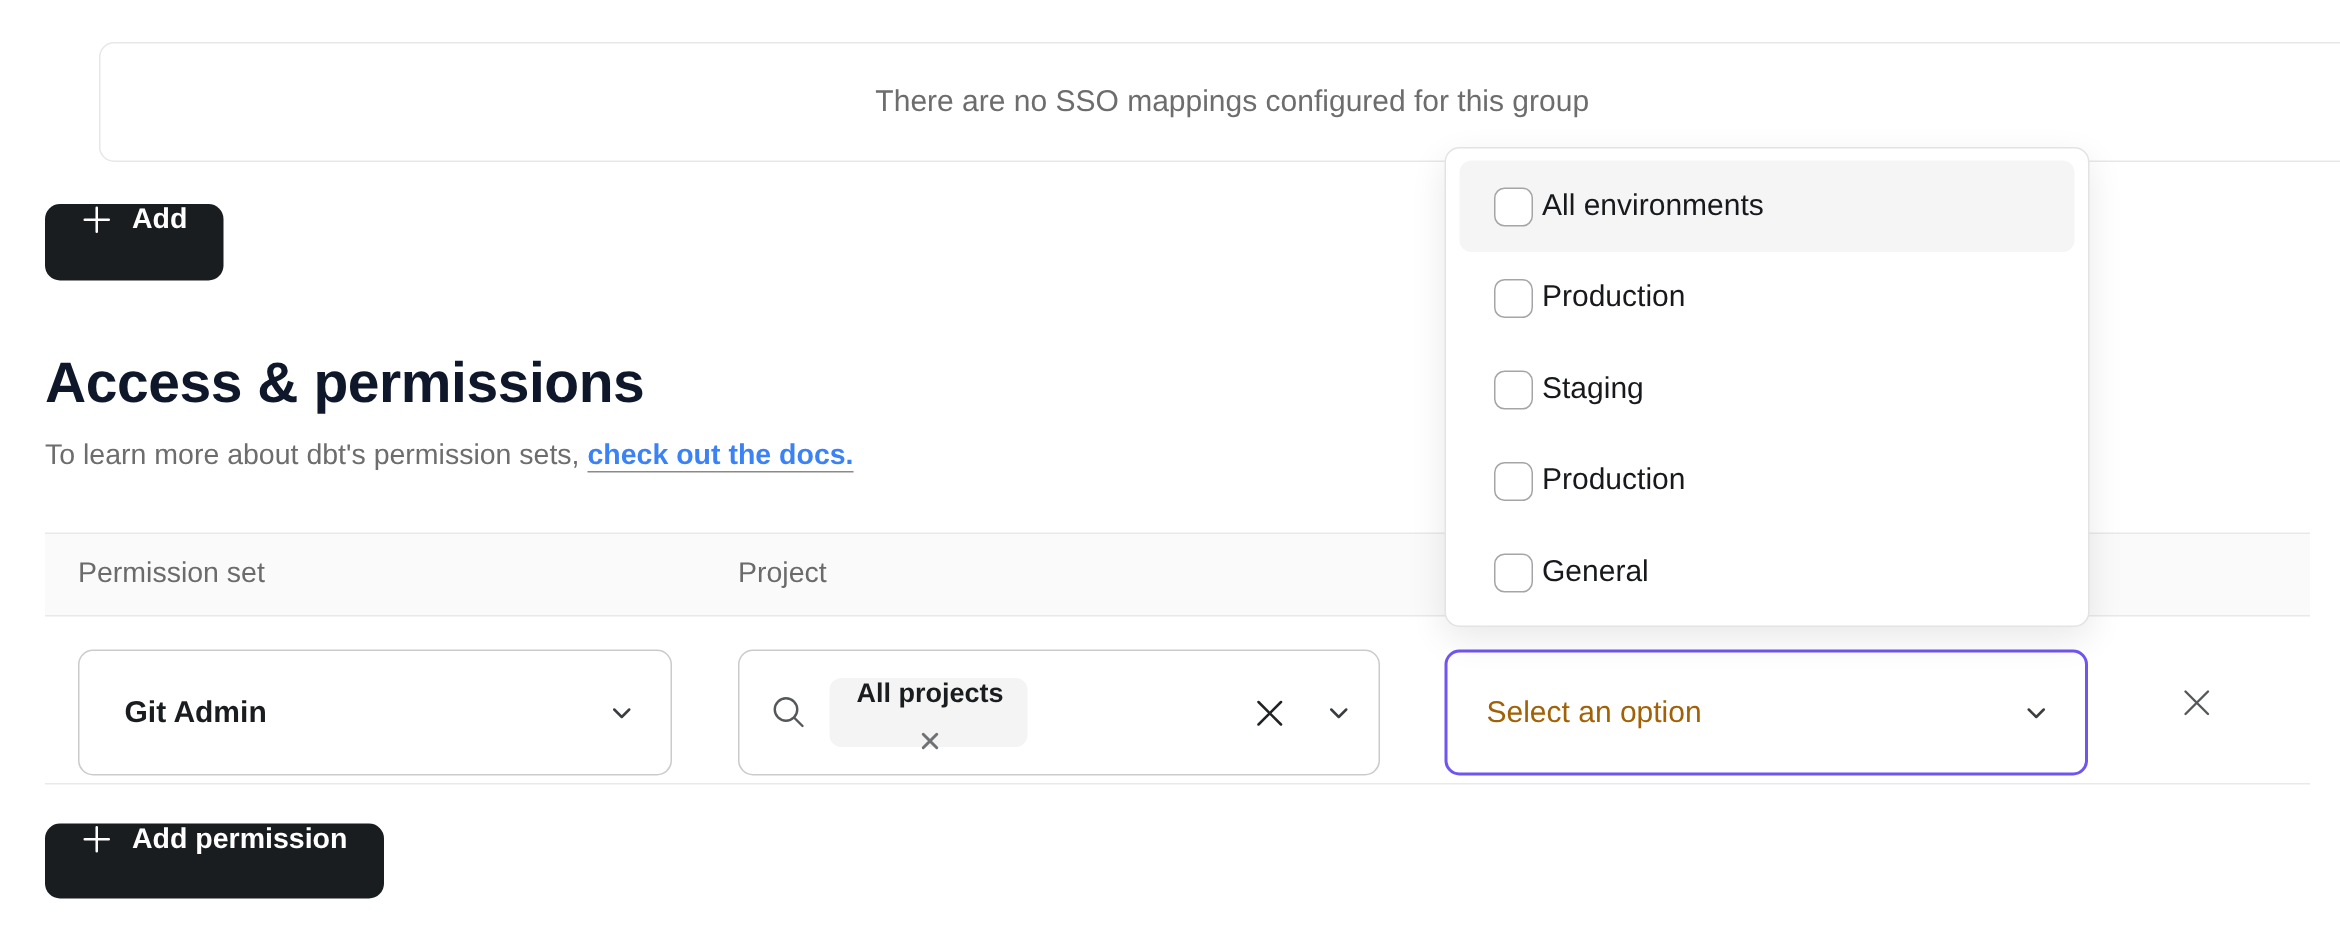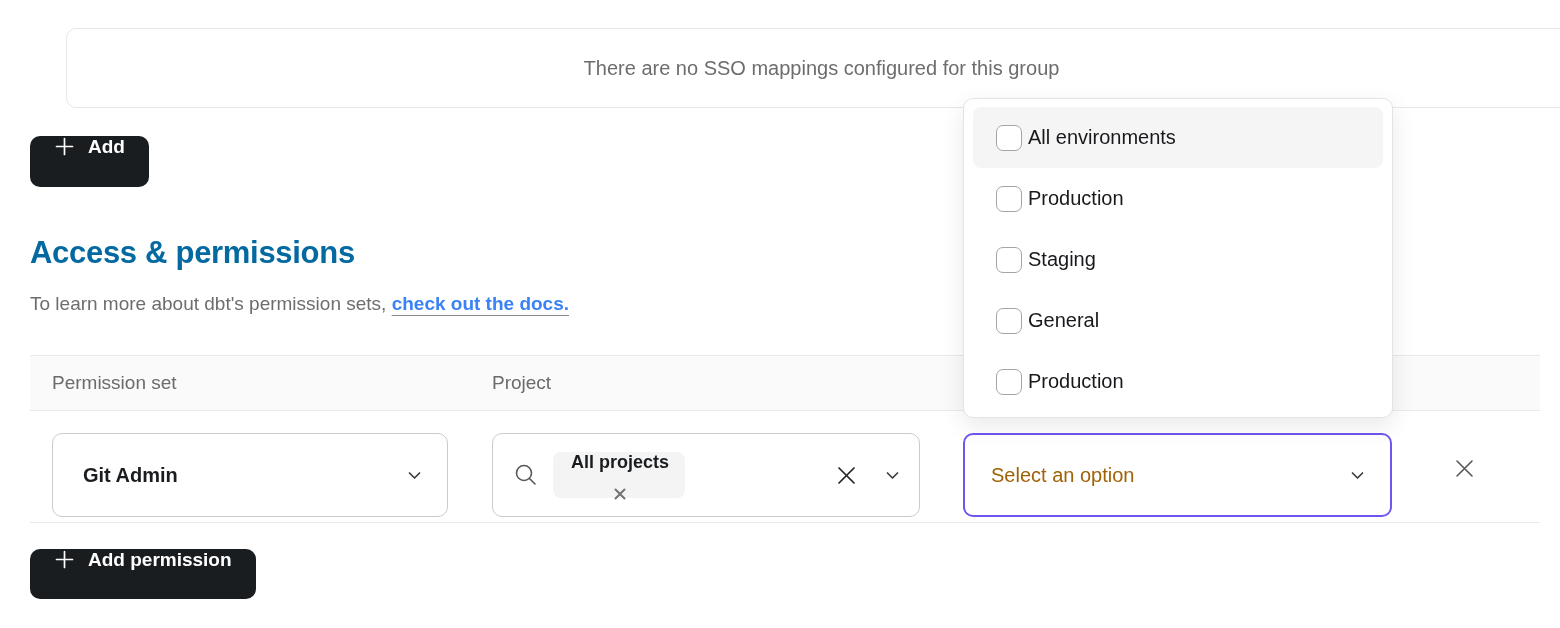--- a/index.html
+++ b/index.html
@@ -48,24 +48,24 @@
     cursor: pointer;
   }
   .btn-add { left: 30px; top: 136px; height: 51px; }
   .btn-add-permission { left: 30px; top: 549px; height: 50px; }
   .plus-icon { display: inline-flex; }
 
   
   .section-title {
     position: absolute;
     left: 30px; top: 235px;
-    font-size: 31px;
+    font-size: 38px;
     font-weight: 700;
     letter-spacing: -0.3px;
-    color: #0369a1;
+    color: #0f172a;
   }
   .section-sub {
     position: absolute;
     left: 30px; top: 293px;
     font-size: 19px;
     color: #6d6d6d;
   }
   .docs-link {
     color: #3b82f6;
     font-weight: 600;
@@ -274,25 +274,25 @@
     <div class="menu-item">
       <span class="checkbox"></span>
       <span class="opt-label">Production</span>
     </div>
     <div class="menu-item">
       <span class="checkbox"></span>
       <span class="opt-label">Staging</span>
     </div>
     <div class="menu-item">
       <span class="checkbox"></span>
+      <span class="opt-label">Production</span>
+    </div>
+    <div class="menu-item">
+      <span class="checkbox"></span>
       <span class="opt-label">General</span>
-    </div>
-    <div class="menu-item">
-      <span class="checkbox"></span>
-      <span class="opt-label">Production</span>
     </div>
   </div>
 
   <button class="btn-dark btn-add-permission">
     <span class="plus-icon">
       <svg width="21" height="21" viewBox="0 0 21 21">
           <path d="M10.5 2.5v16M2.5 10.5h16" stroke="#ffffff" stroke-width="1.7" stroke-linecap="round"></path>
         </svg>
     </span>
     <span>Add permission</span>

